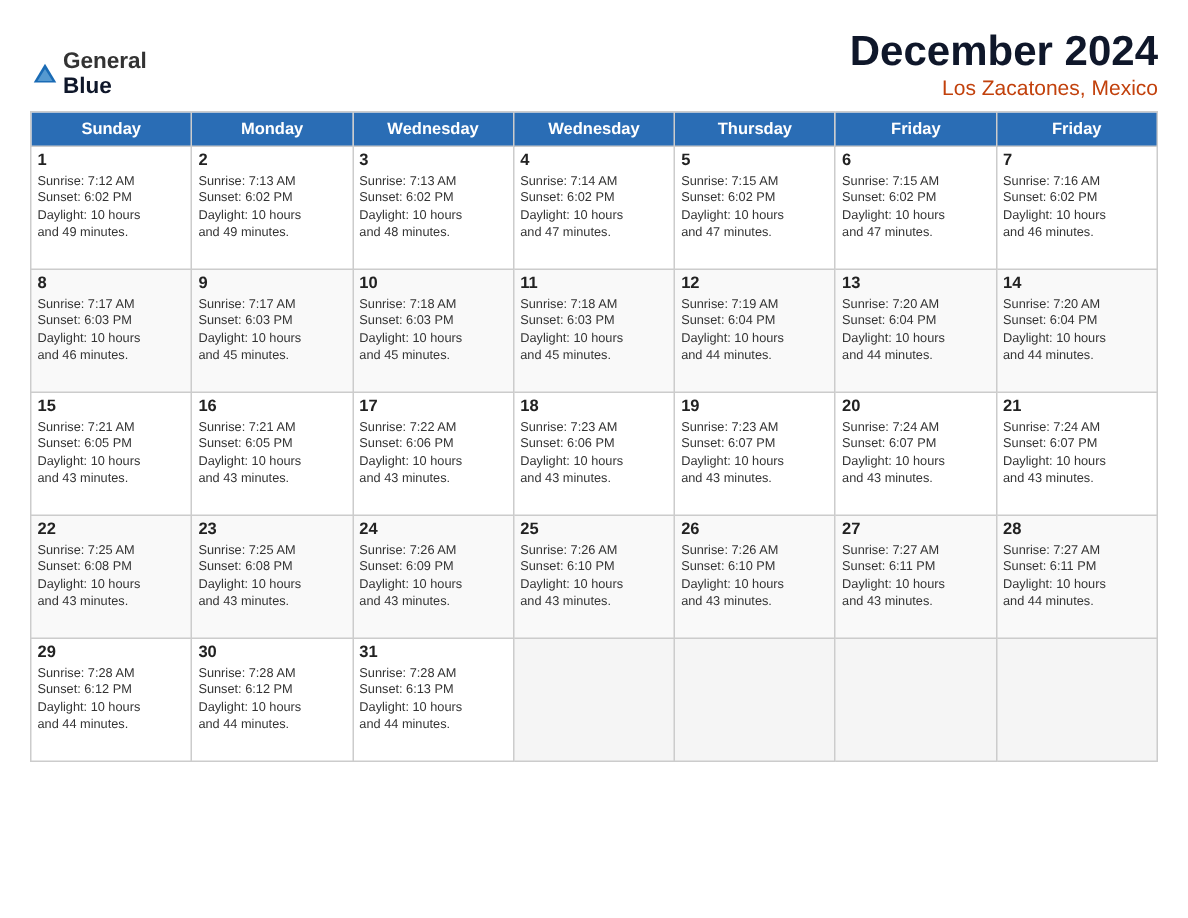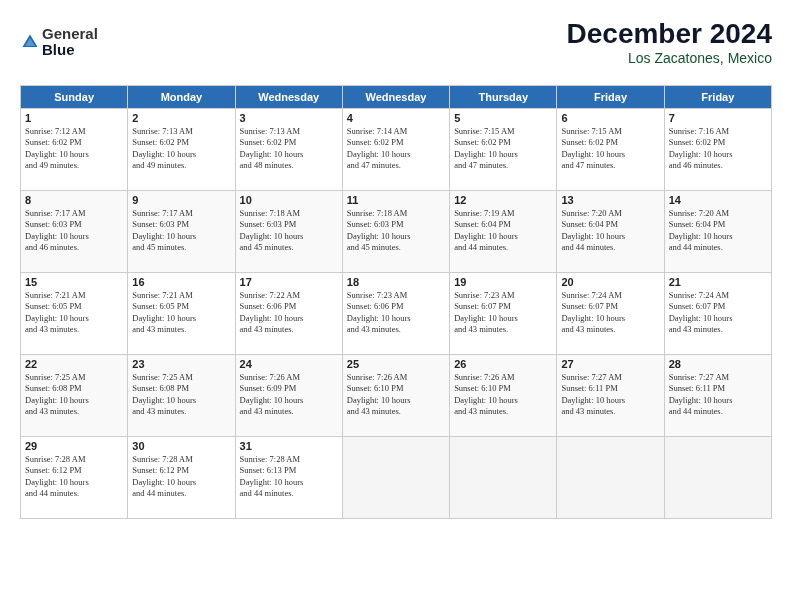--- a/index.html
+++ b/index.html
@@ -12,22 +12,22 @@
     }
     .page {
       width: 792px;
       height: 612px;
       padding: 18px 20px 10px 20px;
       background: #fff;
     }
     .header {
       display: flex;
       justify-content: space-between;
-      align-items: center;
-      margin-bottom: 19px;
+      align-items: flex-end;
+      margin-bottom: 8px;
     }
     .logo {
       display: flex;
       align-items: center;
     }
     .logo-text {
       display: flex;
       flex-direction: column;
       line-height: 1.1;
     }
@@ -50,21 +50,21 @@
       text-align: right;
     }
     .title-block h1 {
       font-size: 28px;
       font-weight: bold;
       color: #0f172a;
     }
     .title-block h2 {
       font-size: 14px;
       font-weight: normal;
-      color: #14532d;
+      color: #c2410c;
     }
     .calendar {
       width: 100%;
       border-collapse: collapse;
     }
     .calendar th {
       background: #2a6db5;
       color: #fff;
       font-size: 11px;
       font-weight: bold;
@@ -92,21 +92,20 @@
       font-size: 11px;
       font-weight: bold;
       color: #222;
       display: block;
       margin-bottom: 2px;
     }
     .day-info {
       font-size: 8.5px;
       line-height: 1.35;
       color: #333;
-      font-family: Liberation Serif, serif;
     }
   </style>
 </head>
 <body>
 
 <div class="page">
   <div class="header">
     <div class="logo">
       <svg class="logo-icon" viewBox="0 0 40 40">
         <polygon points="20,5 35,30 5,30" fill="#1a6bb5"></polygon>

